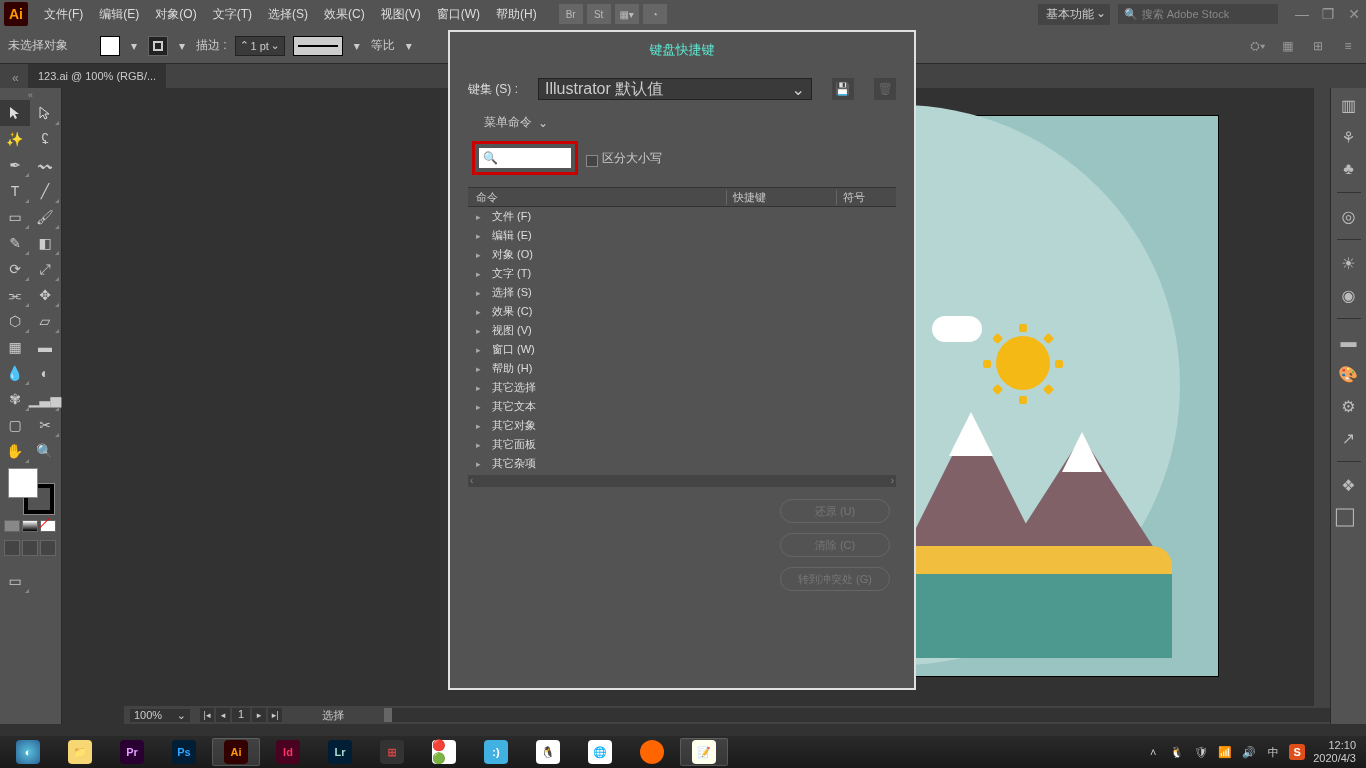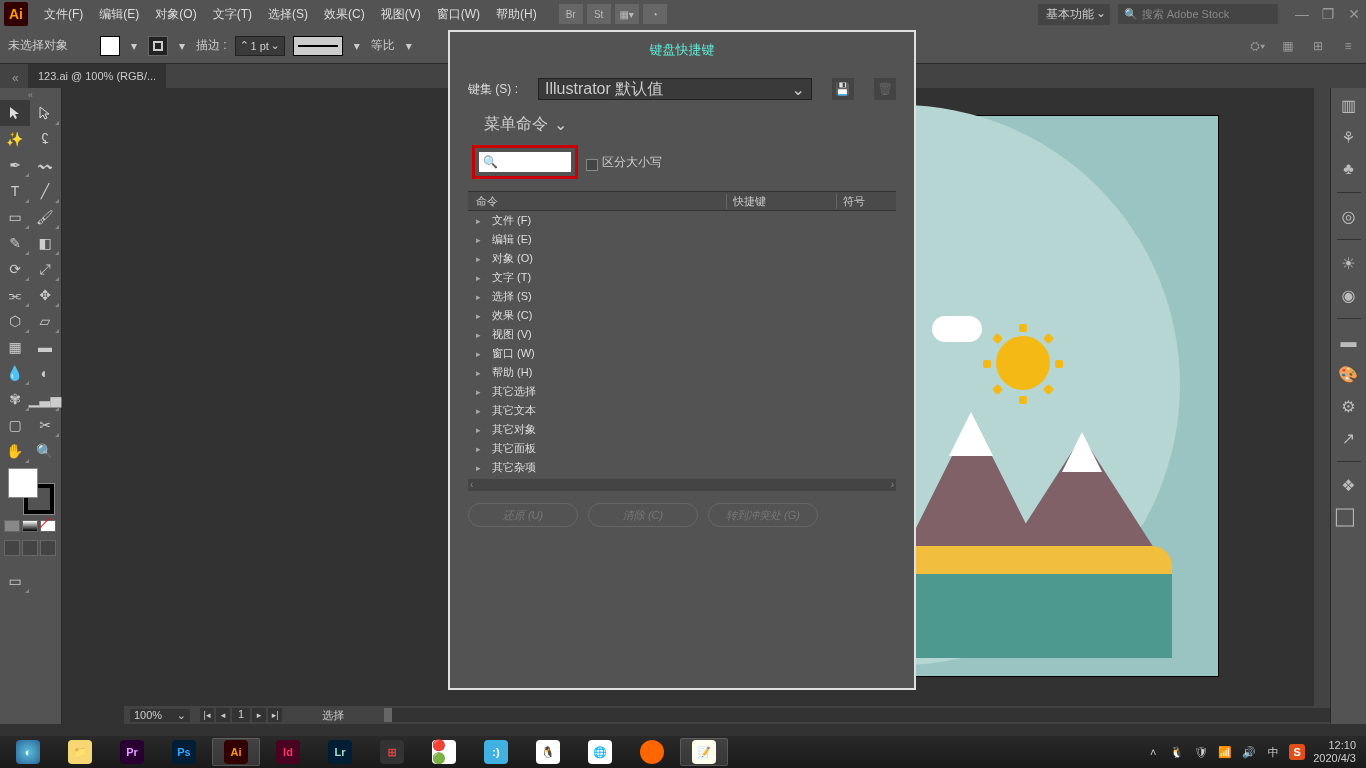--- a/index.html
+++ b/index.html
@@ -88,38 +88,38 @@
 
 
 .dialog { position: absolute; left: 448px; top: 30px; width: 468px; height: 660px; background: #535353; border: 2px solid #e0e0e0; z-index: 100; display:flex; flex-direction:column; }
 .dlg-title { height: 36px; display:flex; align-items:center; justify-content:center; color:#5eead4; font-size:13px; }
 .dlg-body { flex:1; padding: 10px 18px; display:flex; flex-direction:column; }
 .dlg-row { display:flex; align-items:center; gap: 20px; margin-bottom: 14px; }
 .dlg-label { color:#ddd; font-size:12px; }
 .dlg-select { flex:1; height: 22px; background: #3a3a3a; border: 1px solid #222; color:#ccc; padding: 0 6px; display:flex; align-items:center; justify-content:space-between; font-size:16px; font-family: monospace; }
 .dlg-icon-btn { width: 22px; height: 22px; background:#444; display:flex; align-items:center; justify-content:center; color:#ccc; }
 .dlg-icon-btn.dis { color:#666; }
-.type-dd { margin-left: 10px; color:#ccc; display:flex; align-items:center; gap:6px; font-size:16px; }
+.type-dd { margin-left: 10px; color:#ccc; display:flex; align-items:center; gap:6px; font-size:12px; }
 .search-wrap { display:flex; align-items:center; gap:8px; margin-left: 4px; margin-bottom: 8px; }
 .search-highlight { padding: 4px; border: 3px solid #c00; display: inline-flex; align-items: center; }
 .search-box { width: 92px; height: 20px; background:#fff; display:flex; align-items:center; padding: 0 4px; gap:4px; }
 .search-box input { border:none; outline:none; width: 70px; font-size:12px; background:transparent; }
 .search-icon { color:#666; font-size:12px; }
 .case-check { width: 12px; height: 12px; border:1px solid #888; background:#444; display:inline-block; margin-right: 4px; vertical-align: middle; }
 .list-header { display:flex; background:#4a4a4a; height: 20px; align-items:center; font-size:11px; color:#ccc; border-top:1px solid #333; border-bottom:1px solid #333; margin: 4px 0 0; }
 .lh-cmd { flex: 1; padding-left: 8px; }
 .lh-key { width: 110px; border-left:1px solid #666; padding-left:6px; }
 .lh-sym { width: 60px; border-left:1px solid #666; padding-left:6px; }
 .list { background:#535353; }
 .li { height: 19px; display:flex; align-items:center; font-size:11px; color:#ddd; padding-left: 8px; gap:8px; font-family: "Microsoft YaHei", monospace; }
 .li-arrow { color:#aaa; font-size:9px; width:8px; }
 .list-hscroll { height: 12px; background:#444; margin-top: 2px; position:relative; }
 .list-hscroll::before { content:"‹"; position:absolute; left:2px; color:#888; font-size:10px; }
 .list-hscroll::after { content:"›"; position:absolute; right:2px; color:#888; font-size:10px; }
-.dlg-side-btns { display:flex; flex-direction:row; gap:10px; align-items:flex-end; margin-top: 12px; padding-right: 6px; font-style: italic; }
+.dlg-side-btns { display:flex; flex-direction:column; gap:10px; align-items:flex-end; margin-top: 12px; padding-right: 6px; }
 .side-btn { width: 110px; height: 24px; border: 1px solid #666; border-radius: 12px; display:flex; align-items:center; justify-content:center; color:#777; font-size:11px; }
 .dlg-footer { display:flex; padding: 14px 18px 18px; gap: 10px; }
 .dlg-btn { height: 26px; padding: 0 20px; border:1px solid #ccc; border-radius: 13px; display:flex; align-items:center; justify-content:center; color:#eee; font-size:12px; background:transparent; cursor:pointer; }
 .dlg-btn.primary { border-color:#fff; }
 .footer-spacer { flex:1; }
 
 
 .taskbar { position:absolute; left:0; right:0; bottom:0; height: 32px; background: linear-gradient(#2a2a2a,#1a1a1a); display:flex; align-items:center; padding: 0 4px; gap:4px; }
 .tb-app { width: 48px; height: 28px; display:flex; align-items:center; justify-content:center; border-radius:2px; }
 .tb-app.active { background: rgba(255,255,255,0.12); box-shadow: inset 0 0 0 1px rgba(255,255,255,0.15); }

